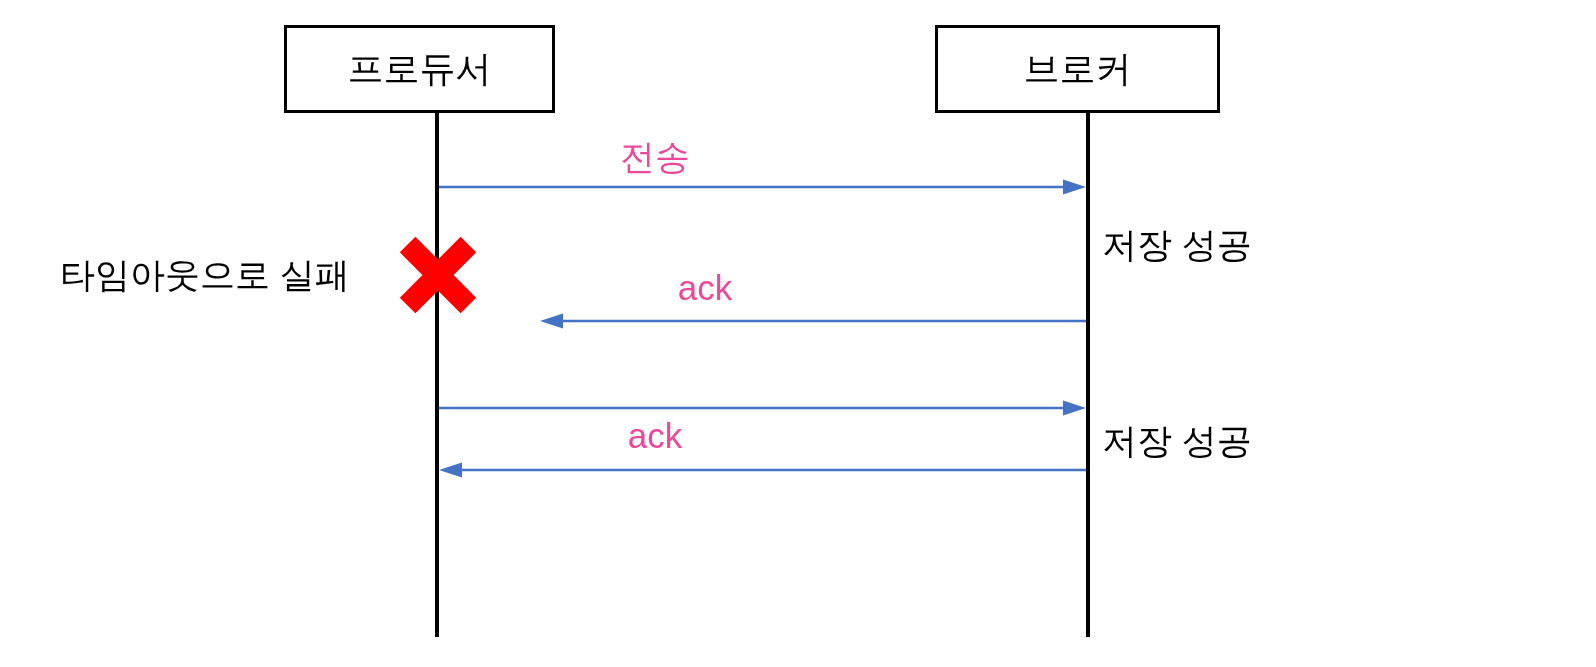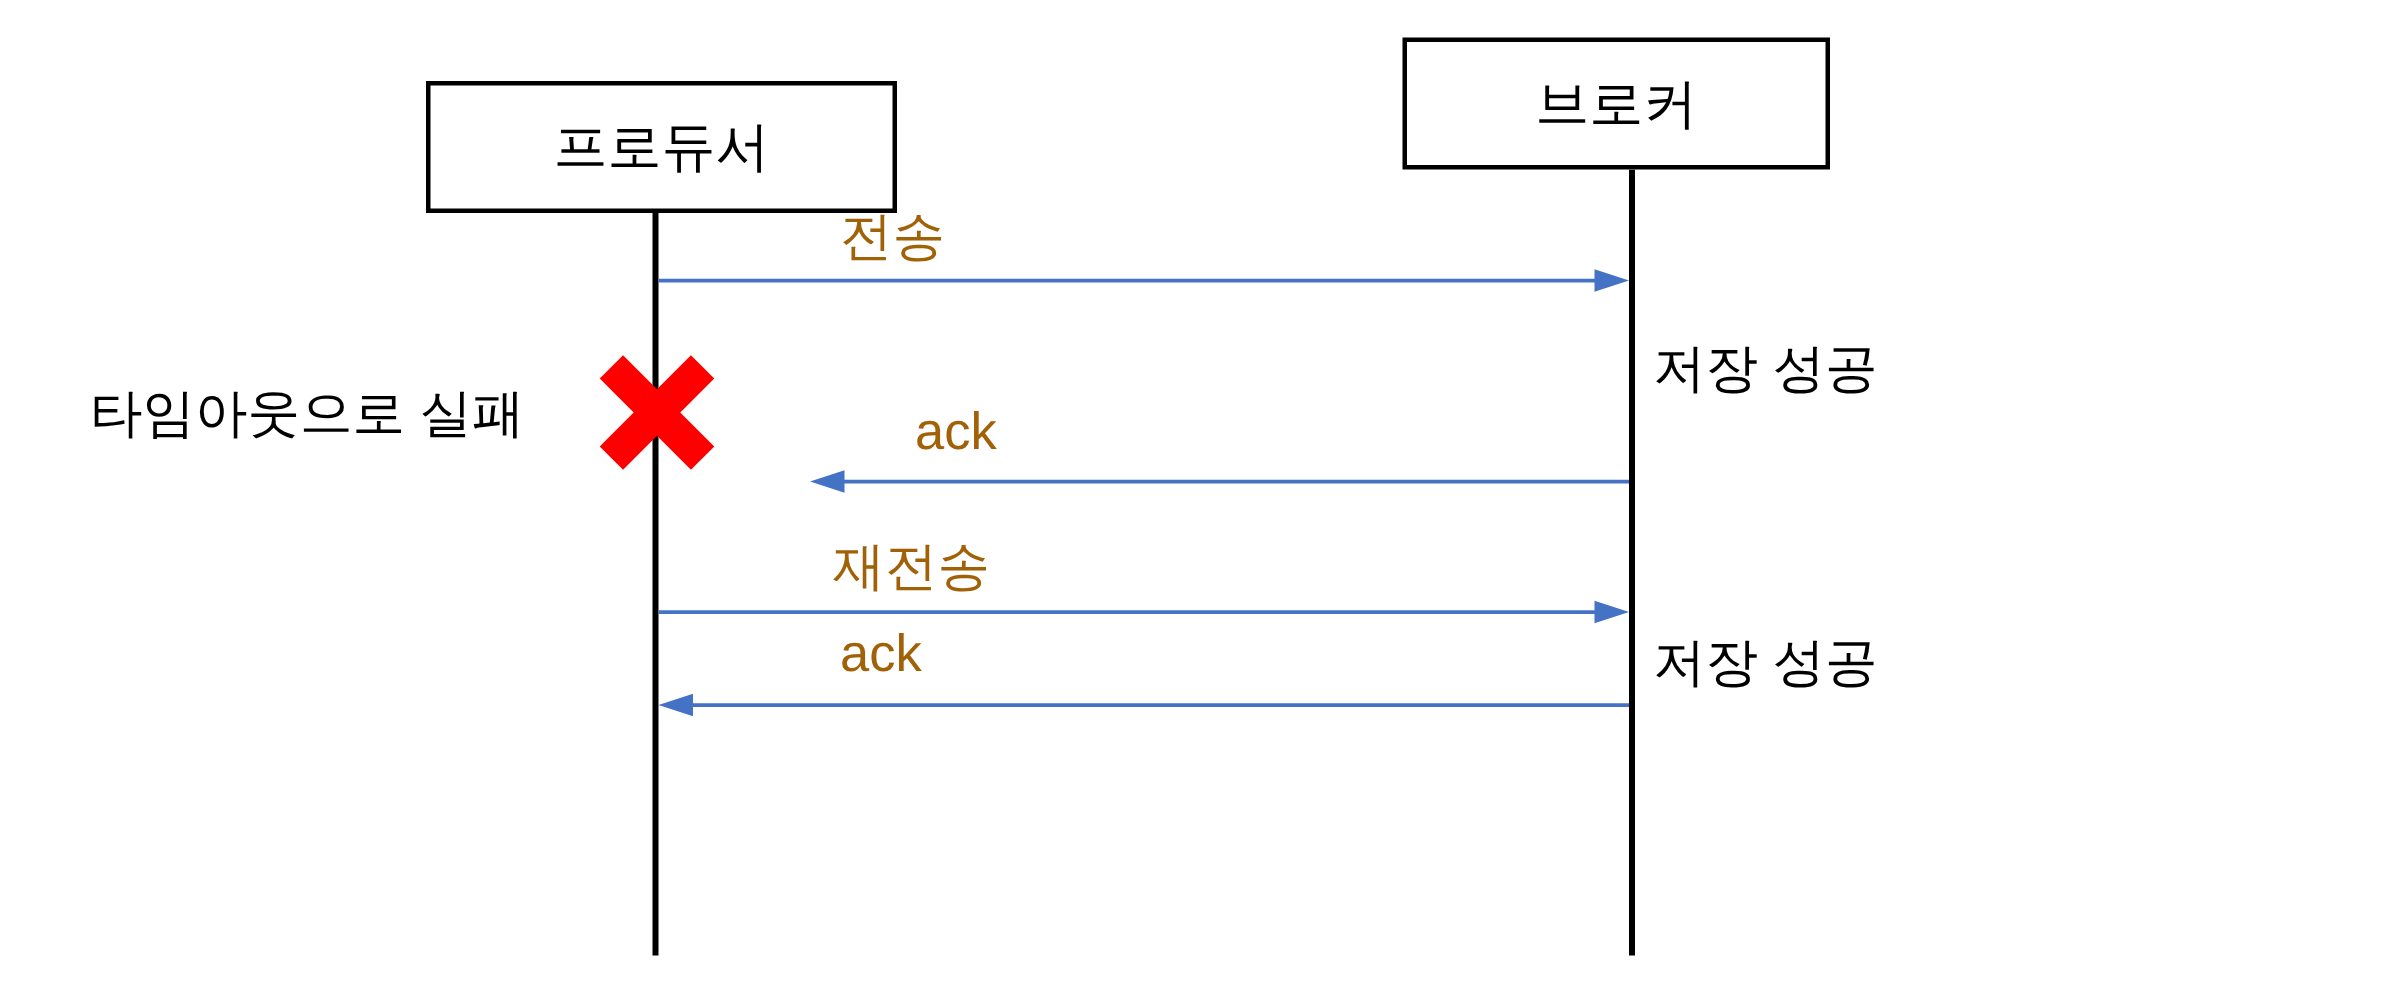--- a/index.html
+++ b/index.html
@@ -22,36 +22,37 @@
     border: 3px solid #000000;
     background: #ffffff;
     display: flex;
     align-items: center;
     justify-content: center;
     font-size: 36px;
     color: #000000;
     box-sizing: border-box;
     z-index: 2;
   }
-  .actor-box.producer { left: 284px; width: 314px; margin-top: 29px; }
+  .actor-box.producer { left: 284px; width: 271px; }
   .actor-box.broker  { left: 935px; width: 285px; }
   .lifeline {
     position: absolute;
     top: 113px;
     width: 4px;
     height: 524px;
     background: #000000;
     z-index: 1;
   }
   .lifeline.producer { left: 435px; }
   .lifeline.broker   { left: 1086px; }
   .msg-label {
     position: absolute;
     font-size: 35px;
-    color: #a16207;
+    color: #ec4899;
+    text-align: center;
     white-space: nowrap;
     z-index: 3;
   }
   .side-label {
     position: absolute;
     font-size: 35px;
     color: #000000;
     white-space: nowrap;
     z-index: 3;
   }
@@ -103,21 +104,20 @@
     <g transform="translate(438,275) rotate(45)">
       <rect x="-43" y="-11" width="86" height="22" fill="#FF0000"></rect>
       <rect x="-11" y="-43" width="22" height="86" fill="#FF0000"></rect>
     </g>
   </svg>
 
   <div class="msg-label" style="left:560px; top:134px; width:190px;">전송</div>
 
   <div class="msg-label" style="left:610px; top:268px; width:190px;">ack</div>
 
-  <div class="msg-label" style="left:555px; top:354px; width:225px;">재전송</div>
 
   <div class="msg-label" style="left:560px; top:416px; width:190px;">ack</div>
 
   <div class="side-label" style="left:60px; top:252px;">타임아웃으로 실패</div>
 
   <div class="side-label" style="left:1102px; top:222px;">저장 성공</div>
 
   <div class="side-label" style="left:1102px; top:418px;">저장 성공</div>
 
 </div>

